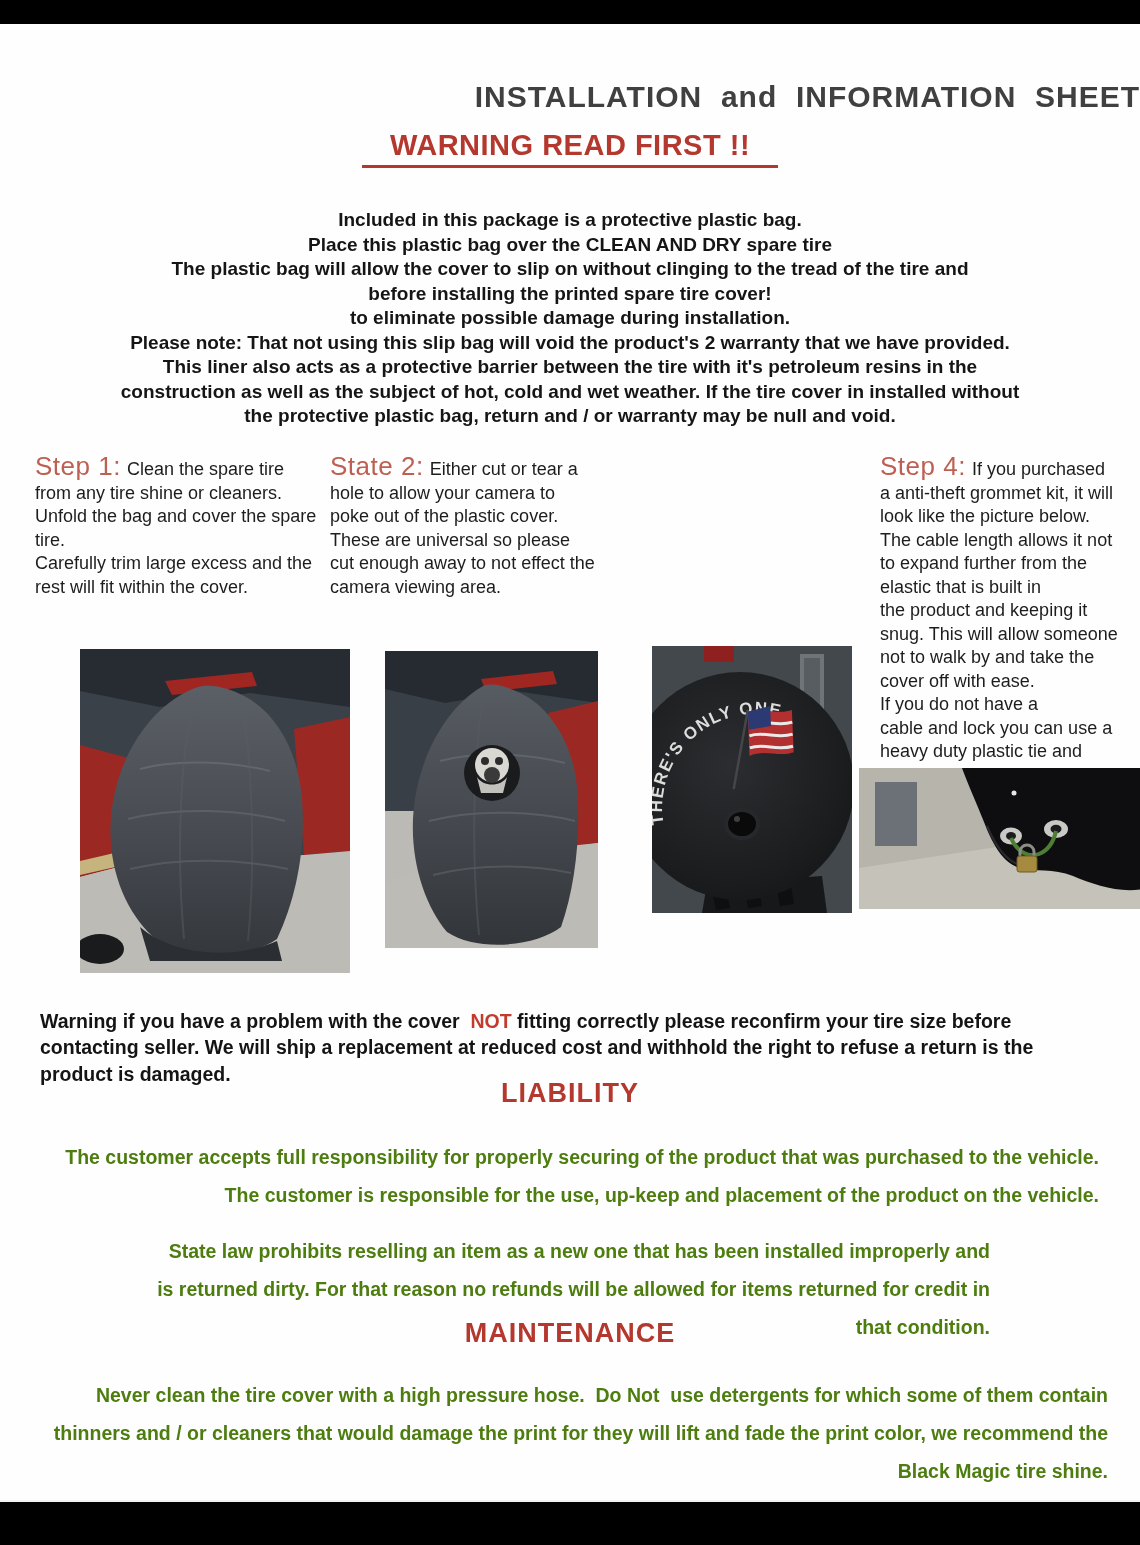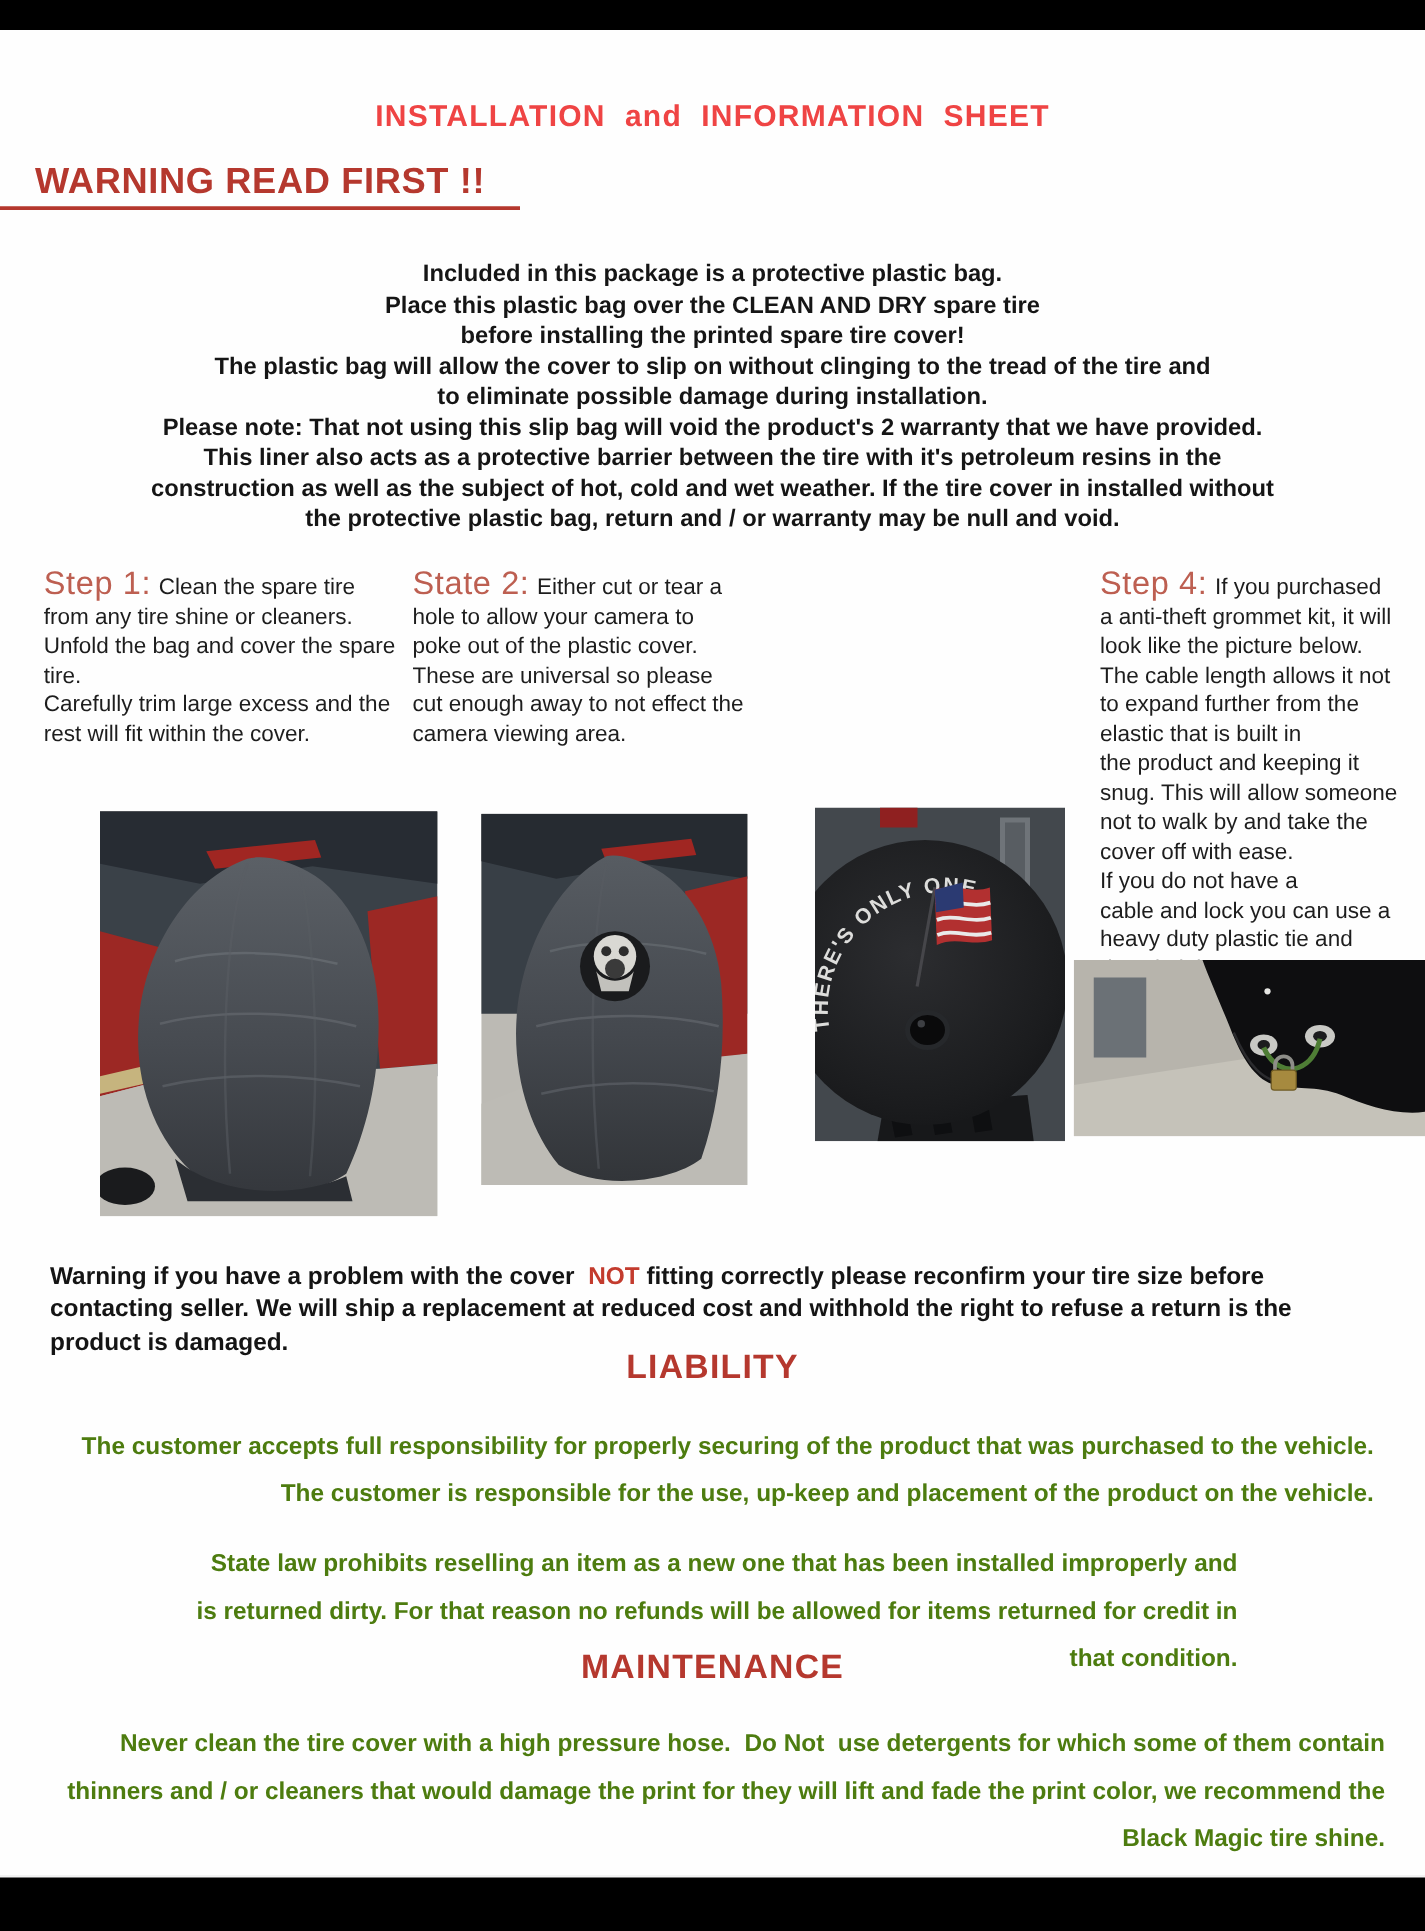--- a/index.html
+++ b/index.html
@@ -8,25 +8,25 @@
     background:#fefefe;overflow:hidden;
     font-family:"Liberation Sans","DejaVu Sans",sans-serif;
     color:var(--ink,#161616);
   }
   .letterbox{position:absolute;left:0;width:100%;background:#000;}
   .letterbox.top{top:0;height:24px;}
   .letterbox.bottom{top:1500px;height:45px;border-top:2px solid #f2f2f2;}
 
   .page-title{
     position:absolute;top:80px;left:0;width:100%;
-    text-align:center;font-size:24px;font-weight:bold;letter-spacing:1px;
-    white-space:pre;color:#ef4444;margin:0;
+    text-align:right;font-size:30px;font-weight:bold;letter-spacing:1px;
+    white-space:pre;color:#404040;margin:0;
   }
   .warning-heading{
-    position:absolute;top:129px;left:0;width:100%;text-align:left;margin:0;
+    position:absolute;top:129px;left:0;width:100%;text-align:center;margin:0;
   }
   .warning-heading span{
     display:inline-block;font-size:29px;font-weight:bold;letter-spacing:.5px;
     color:var(--heading-red,#b5382e);
     border-bottom:3px solid var(--heading-red,#b5382e);
     padding:0 28px 3px 28px;
   }
   .intro{
     position:absolute;top:184px;left:0;width:100%;
     font-size:19px;font-weight:bold;line-height:24.5px;text-align:center;
@@ -84,22 +84,22 @@
 
   <div class="letterbox top"></div>
 
   <h1 class="page-title">INSTALLATION  and  INFORMATION  SHEET</h1>
 
   <h2 class="warning-heading"><span>WARNING READ FIRST !!</span></h2>
 
   <div class="intro">
     <div>Included in this package is a protective plastic bag.</div>
     <div>Place this plastic bag over the CLEAN AND DRY spare tire</div>
+    <div>The plastic bag will allow the cover to slip on without clinging to the tread of the tire and</div>
     <div>before installing the printed spare tire cover!</div>
-    <div>The plastic bag will allow the cover to slip on without clinging to the tread of the tire and</div>
     <div>to eliminate possible damage during installation.</div>
     <div>Please note: That not using this slip bag will void the product's 2 warranty that we have provided.</div>
     <div>This liner also acts as a protective barrier between the tire with it's petroleum resins in the</div>
     <div>construction as well as the subject of hot, cold and wet weather.  If the tire cover in installed without</div>
     <div>the protective plastic bag, return and / or warranty may be null and void.</div>
   </div>
 
   <div class="step step1"><span class="step-label">Step 1:</span><span class="step-text">Clean the spare tire from any tire shine or cleaners.
 Unfold the bag and cover the spare tire.
 Carefully trim large excess and the rest will fit within the cover.</span></div>

